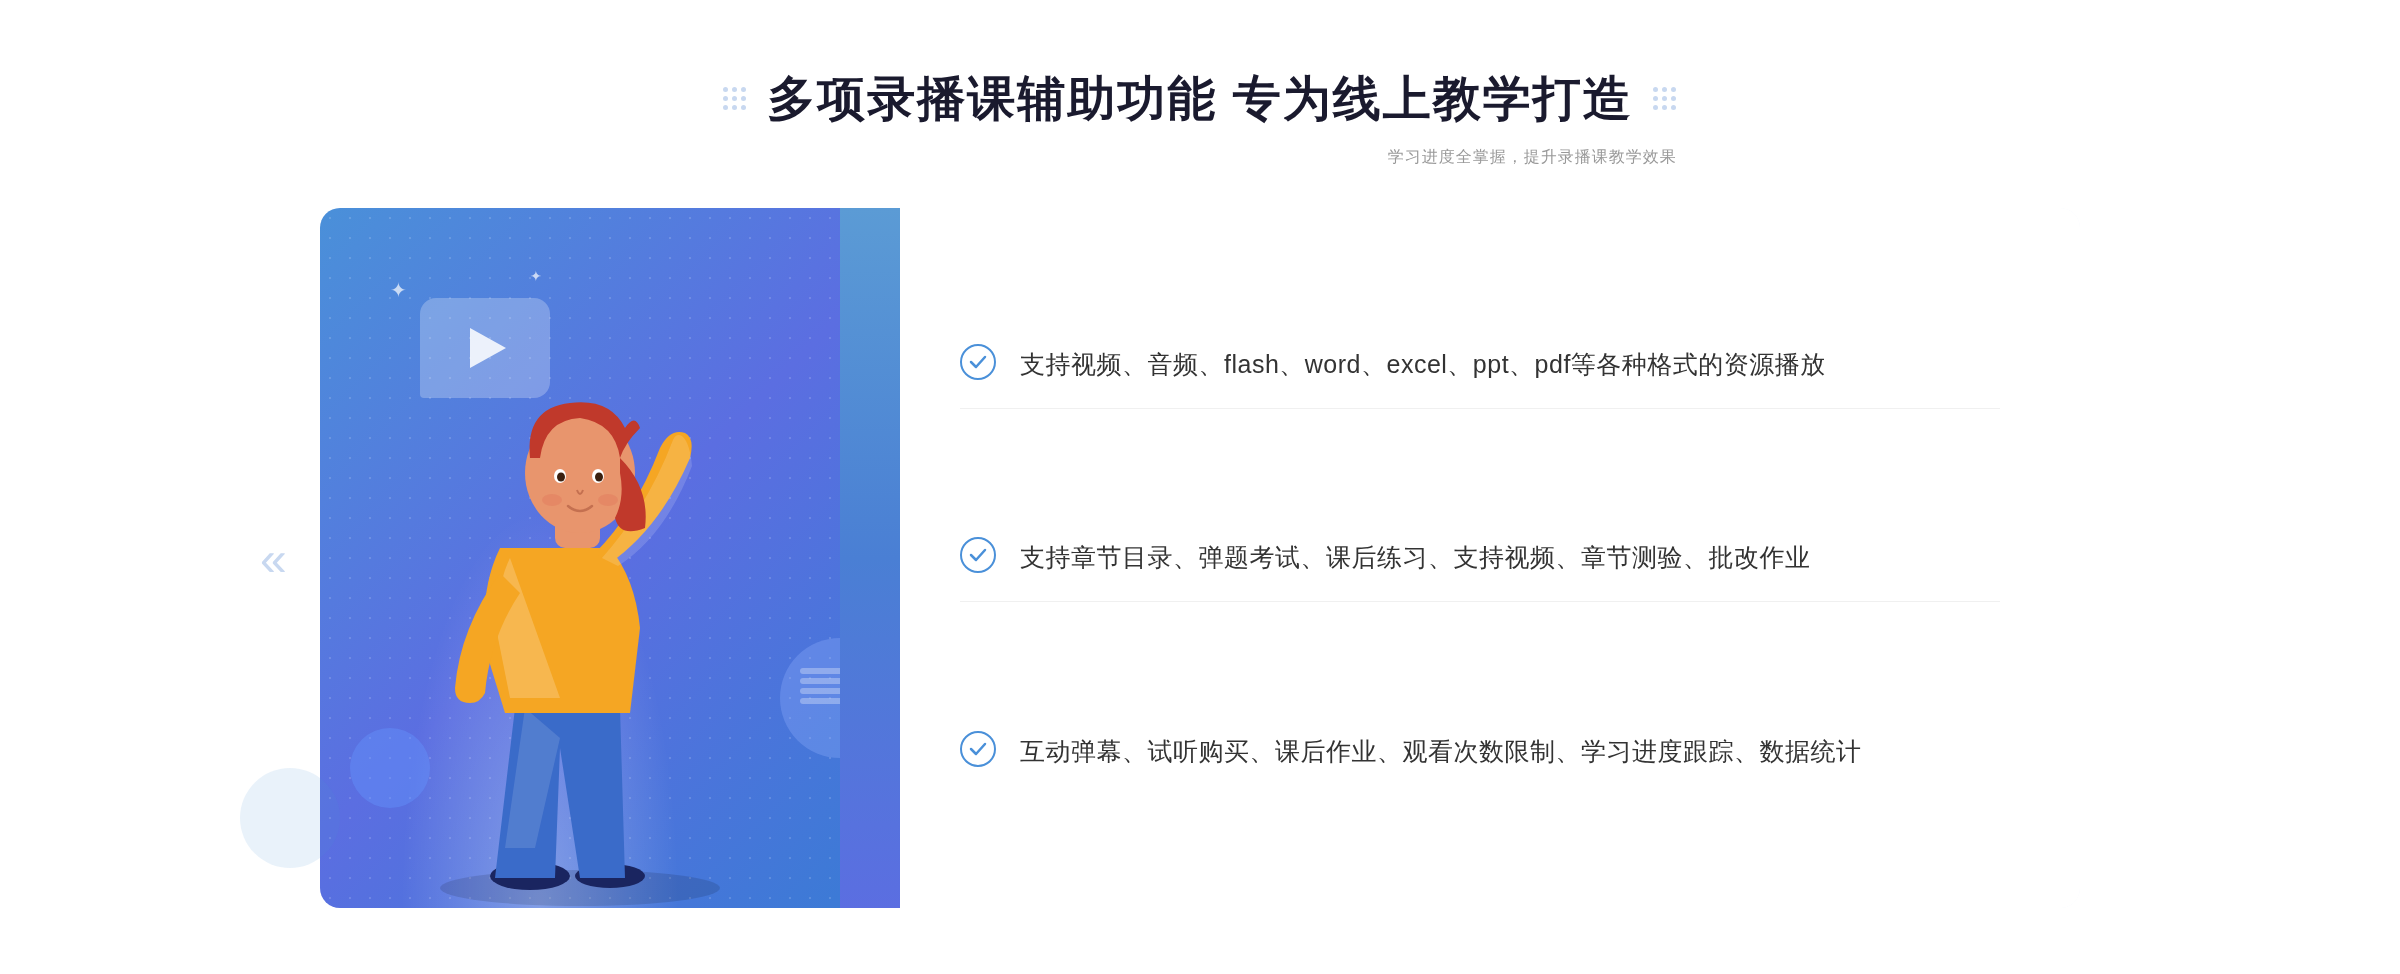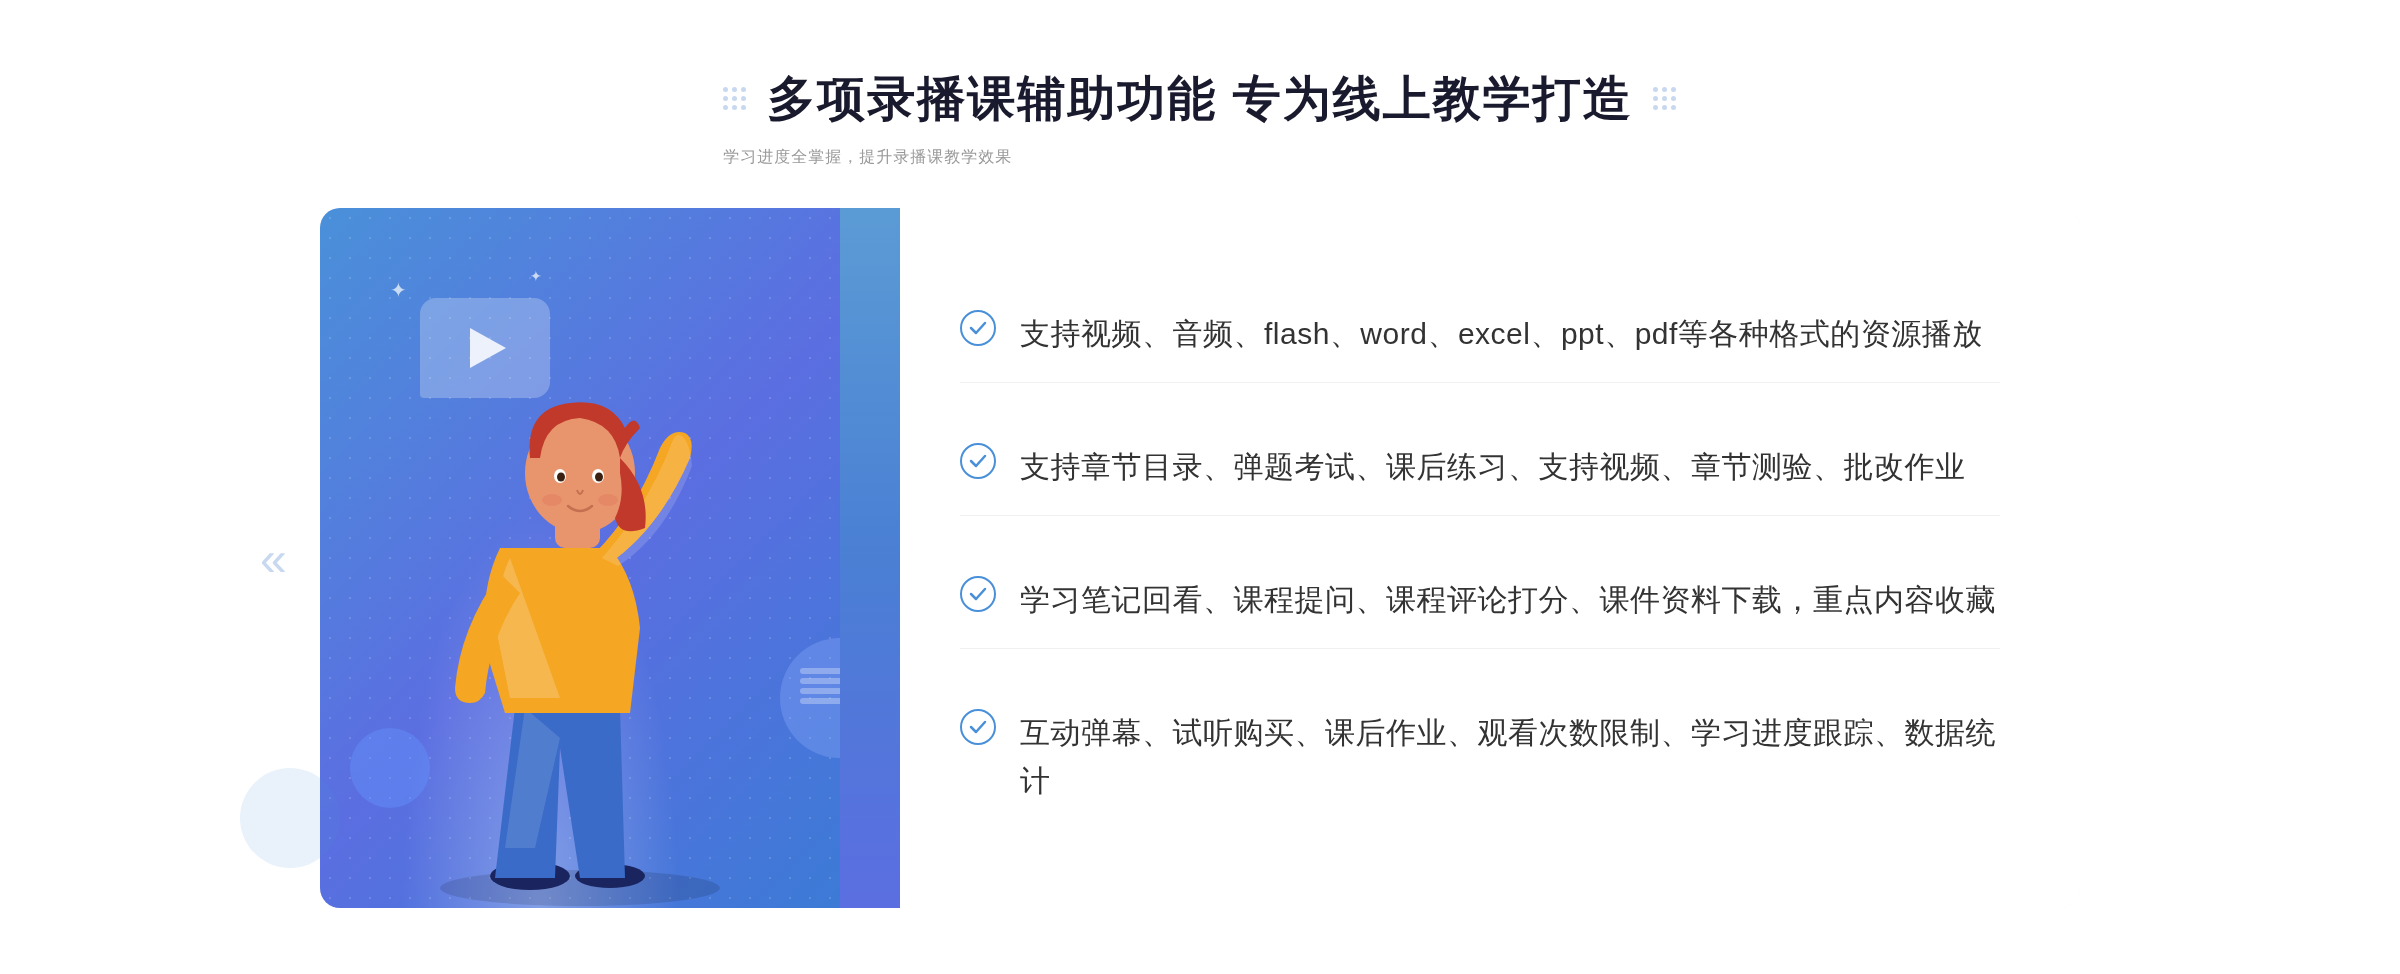--- a/index.html
+++ b/index.html
@@ -22,21 +22,21 @@
 
     .page-container {
       width: 100%;
       max-width: 2400px;
       display: flex;
       flex-direction: column;
       align-items: center;
     }
 
     .header-section {
-      text-align: left;
+      text-align: right;
       margin-bottom: 40px;
     }
 
     .title-row {
       display: flex;
       align-items: center;
       justify-content: center;
       gap: 20px;
       margin-bottom: 16px;
     }
@@ -220,21 +220,21 @@
       height: 36px;
       border-radius: 50%;
       border: 2.5px solid #4a90d9;
       display: flex;
       align-items: center;
       justify-content: center;
       flex-shrink: 0;
     }
 
     .feature-text {
-      font-size: 30px;
+      font-size: 25px;
       color: #333;
       line-height: 1.6;
       letter-spacing: 0.5px;
     }
 
     .deco-circle-bottom-left {
       position: absolute;
       bottom: 40px;
       left: -80px;
       width: 100px;
@@ -389,28 +389,20 @@
 
         <div class="feature-item">
           <div class="check-circle">
             <svg width="22" height="22" viewBox="0 0 22 22">
               <polyline points="4,11 9,16 18,6" stroke="#4a90d9" stroke-width="2.5" fill="none" stroke-linecap="round" stroke-linejoin="round"></polyline>
             </svg>
           </div>
           <span class="feature-text">支持章节目录、弹题考试、课后练习、支持视频、章节测验、批改作业</span>
         </div>
 
-        <div class="feature-item">
-          <div class="check-circle">
-            <svg width="22" height="22" viewBox="0 0 22 22">
-              <polyline points="4,11 9,16 18,6" stroke="#4a90d9" stroke-width="2.5" fill="none" stroke-linecap="round" stroke-linejoin="round"></polyline>
-            </svg>
-          </div>
-          <span class="feature-text">学习笔记回看、课程提问、课程评论打分、课件资料下载，重点内容收藏</span>
-        </div>
 
         <div class="feature-item">
           <div class="check-circle">
             <svg width="22" height="22" viewBox="0 0 22 22">
               <polyline points="4,11 9,16 18,6" stroke="#4a90d9" stroke-width="2.5" fill="none" stroke-linecap="round" stroke-linejoin="round"></polyline>
             </svg>
           </div>
           <span class="feature-text">互动弹幕、试听购买、课后作业、观看次数限制、学习进度跟踪、数据统计</span>
         </div>
 

